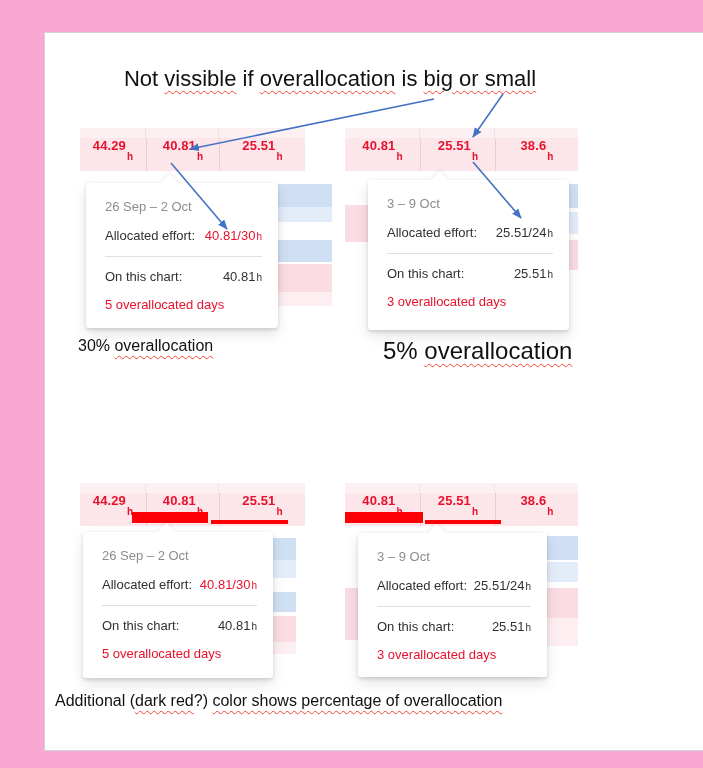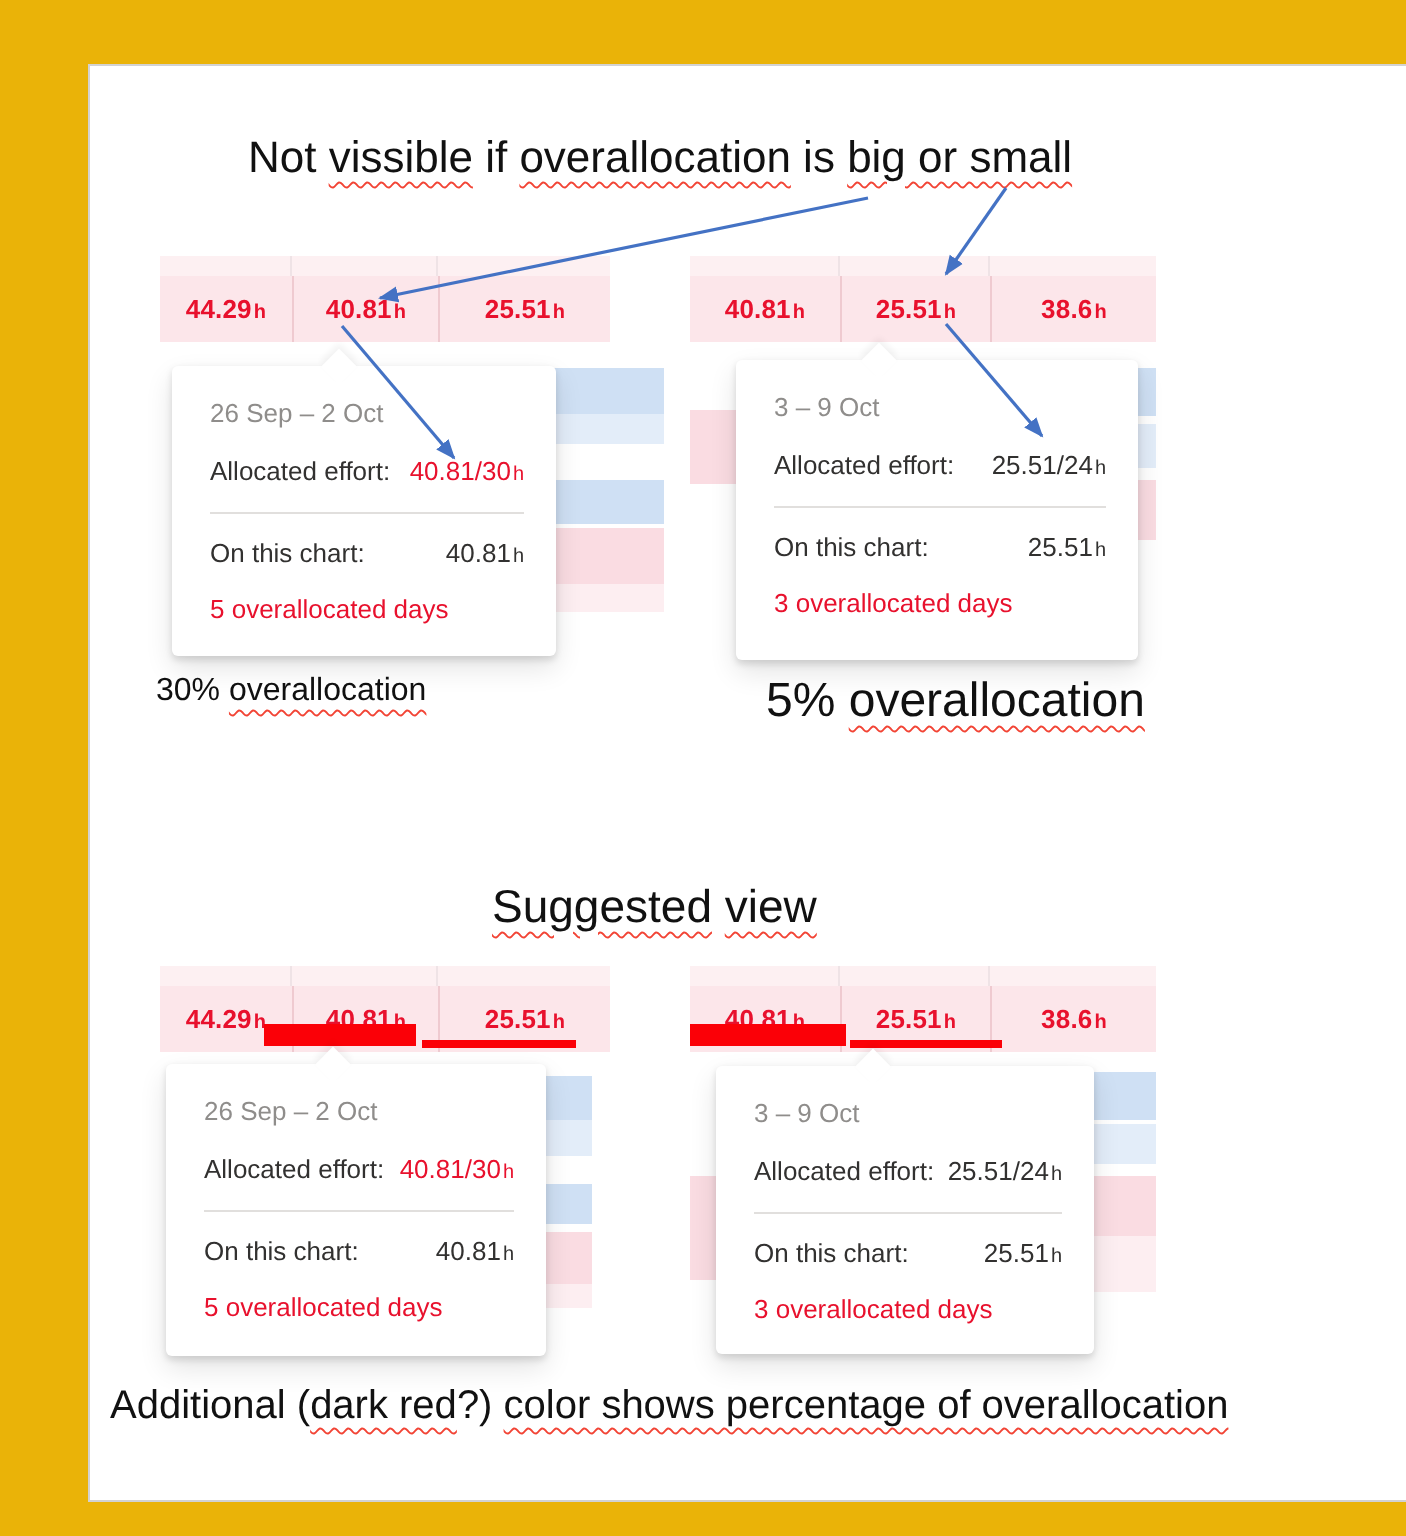--- a/index.html
+++ b/index.html
@@ -1,31 +1,31 @@
 <!DOCTYPE html>
 <html><head>
 <meta charset="utf-8">
 <style>
   html,body{margin:0;padding:0;background:#e8e8e8;}
-  .canvas{position:relative;width:703px;height:768px;background:#eab308;overflow:hidden;
+  .canvas{position:relative;width:703px;height:768px;background:#f9a8d4;overflow:hidden;
           font-family:"Liberation Sans",sans-serif;color:#1c1c1c;}
   .abs{position:absolute;}
   .paper{left:45px;top:33px;width:658px;height:717px;background:#ffffff;outline:1px solid #d2d2d2;}
 
   
   .annot{color:#111;white-space:nowrap;}
   .sq{text-decoration-line:underline;text-decoration-style:wavy;text-decoration-color:#f24435;
       text-decoration-thickness:1px;text-underline-offset:4px;}
 
   
   .strip{height:10px;background:#fdf0f2;border-bottom:1px solid #fff;display:flex;}
   .scell{height:100%;box-sizing:border-box;border-right:1px solid rgba(120,120,130,0.10);}
   .scell:last-child{border-right:none;}
   .hrow{height:33px;background:#fce6ea;display:flex;}
-  .hcell{box-sizing:border-box;display:flex;align-items:center;justify-content:center;
+  .hcell{box-sizing:border-box;display:flex;align-items:flex-start;justify-content:center;
          color:#e8112d;font-weight:700;font-size:13px;letter-spacing:.1px;}
   .hcell+.hcell{border-left:1px solid rgba(214,150,160,0.35);}
   .hunit{font-size:10px;font-weight:700;margin-left:1px;align-self:center;padding-top:3px;}
 
   .bar-blue{background:#cfe0f4;}
   .bar-blue-light{background:#e3edf9;}
   .row-pink{background:#fadce2;}
   .row-pink-light{background:#fdeef1;}
   .bar-red{background:#fb0007;}
 
@@ -136,23 +136,20 @@
     <div class="tt-days">3 overallocated days</div>
   </div>
 
   <div class="abs annot" style="left:78px;top:337px;font-size:16px;">
     <span>30% </span><span class="sq">overallocation</span>
   </div>
   <div class="abs annot" style="left:383px;top:337px;font-size:24px;">
     <span>5% </span><span class="sq">overallocation</span>
   </div>
 
-  <div class="abs annot" style="left:246px;top:440px;font-size:23px;">
-    <span class="sq">Suggested</span><span> </span><span class="sq">view</span>
-  </div>
 
   <div class="abs strip" style="left:80px;top:483px;width:225px;">
     <div class="scell" style="width:66px"></div>
     <div class="scell" style="width:73px"></div>
     <div class="scell" style="width:86px"></div>
   </div>
   <div class="abs hrow" style="left:80px;top:493px;width:225px;">
     <div class="hcell" style="width:66px">
         <span>44.29</span>
         <span class="hunit">h</span>
@@ -226,21 +223,21 @@
       <span class="tt-val"><span>25.51/24</span><span class="tt-unit">h</span></span>
     </div>
     <div class="tt-sep"></div>
     <div class="tt-row">
       <span class="tt-label">On this chart:</span>
       <span class="tt-val"><span>25.51</span><span class="tt-unit">h</span></span>
     </div>
     <div class="tt-days">3 overallocated days</div>
   </div>
 
-  <div class="abs annot" style="left:55px;top:692px;font-size:20px;">
+  <div class="abs annot" style="left:55px;top:692px;font-size:16px;">
     <span>Additional (</span><span class="sq">dark red</span><span>?) </span><span class="sq">color shows percentage of overallocation</span>
   </div>
 
   <svg class="arrows" width="703" height="768" viewBox="0 0 703 768">
     <defs>
       <marker id="arr" markerWidth="11" markerHeight="9" refX="9" refY="4.5" orient="auto" markerUnits="userSpaceOnUse">
         <path d="M0,0.5 L10,4.5 L0,8.5 z" fill="#4472c4"></path>
       </marker>
     </defs>
     <line x1="434" y1="99" x2="190" y2="149" stroke="#4472c4" stroke-width="1.6" marker-end="url(#arr)"></line>

